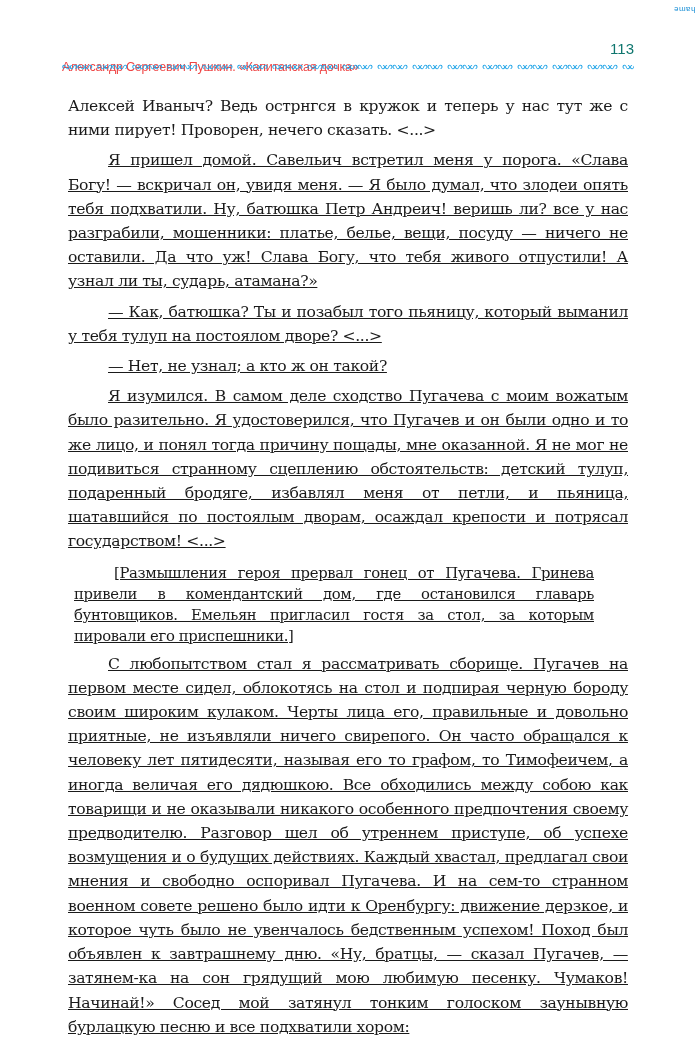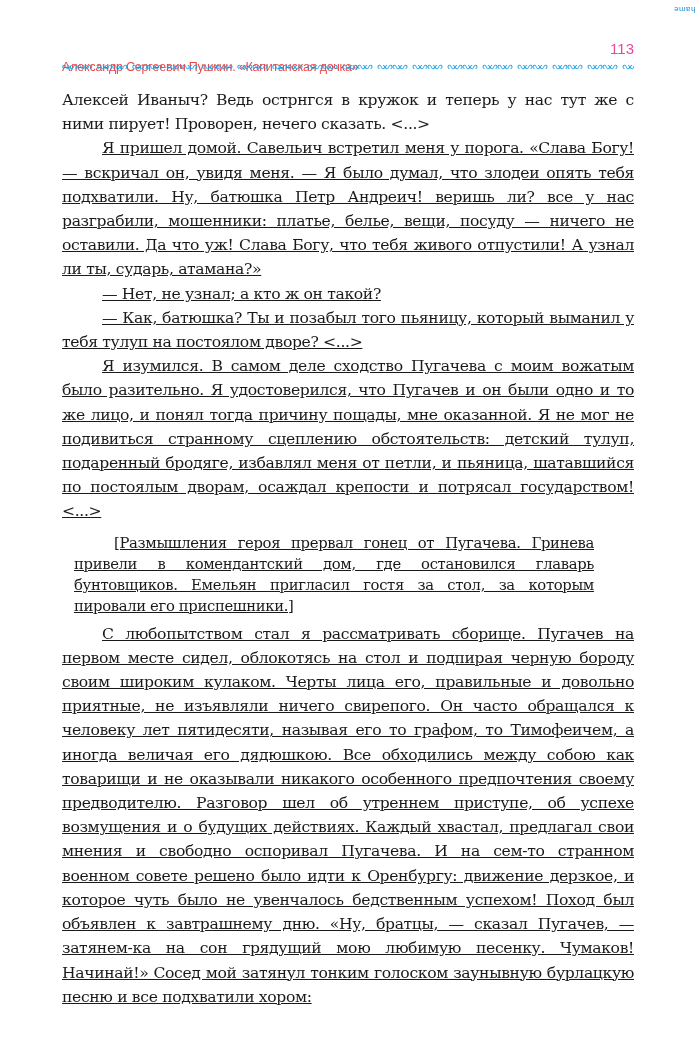--- a/index.html
+++ b/index.html
@@ -13,32 +13,32 @@
   }
   .running-head {
     position: absolute; left: 62px; top: 40px; width: 572px; height: 18px;
   }
   .running-title {
     position: absolute; left: 0; top: 20px; font-family: "Liberation Sans", sans-serif;
     font-size: 12.5px; color: #ef4444; letter-spacing: -0.2px; white-space: nowrap;
   }
   .page-number {
     position: absolute; right: 0; top: 0; font-family: "Liberation Sans", sans-serif;
-    font-size: 15px; color: #ec4899;
+    font-size: 15px; color: #0f766e;
   }
   .ornament {
     position: absolute; left: 62px; top: 62px; width: 572px; height: 8px; overflow: hidden;
     color: #17a0e6; font-family: "DejaVu Sans Mono", monospace; font-size: 9px; line-height: 8px;
     white-space: nowrap; letter-spacing: -0.5px;
   }
   .body-text {
     position: absolute; left: 62px; top: 88px; width: 572px;
     font-size: 15.6px; line-height: 24.2px; letter-spacing: -0.35px;
   }
-  .body-text p { margin: 0; text-align: justify; text-align-last: left; }
+  .body-text p { margin: 6px; text-align: justify; text-align-last: left; }
   .indent { text-indent: 40px; text-decoration: underline; }
   .summary {
     margin: 8px 0 6px 12px !important; font-size: 14.8px; line-height: 21px; width: 520px;
   }
   .summary.indent { text-indent: 40px; }
 </style>
 </head>
 <body>
 
 <div class="corner-mark">ǝɯɐɥ</div>
@@ -46,18 +46,18 @@
 <div class="running-head">
   <span class="running-title">Александр Сергеевич Пушкин. «Капитанская дочка»</span>
   <span class="page-number">113</span>
 </div>
 
 <div class="ornament">ᔓᔕᔓᔕ ᔓᔕᔓᔕ ᔓᔕᔓᔕ ᔓᔕᔓᔕ ᔓᔕᔓᔕ ᔓᔕᔓᔕ ᔓᔕᔓᔕ ᔓᔕᔓᔕ ᔓᔕᔓᔕ ᔓᔕᔓᔕ ᔓᔕᔓᔕ ᔓᔕᔓᔕ ᔓᔕᔓᔕ ᔓᔕᔓᔕ ᔓᔕᔓᔕ ᔓᔕᔓᔕ ᔓᔕᔓᔕ ᔓᔕᔓᔕ ᔓᔕᔓᔕ ᔓᔕᔓᔕ ᔓᔕᔓᔕ ᔓᔕᔓᔕ ᔓᔕᔓᔕ ᔓᔕᔓᔕ</div>
 
 <div class="body-text">
   <p>Алексей Иваныч? Ведь острнгся в кружок и теперь у нас тут же с ними пирует! Проворен, нечего сказать. &lt;...&gt;</p>
   <p class="indent">Я пришел домой. Савельич встретил меня у порога. «Слава Богу! — вскричал он, увидя меня. — Я было думал, что злодеи опять тебя подхватили. Ну, батюшка Петр Андреич! веришь ли? все у нас разграбили, мошенники: платье, белье, вещи, посуду — ничего не оставили. Да что уж! Слава Богу, что тебя живого отпустили! А узнал ли ты, сударь, атамана?»</p>
+  <p class="indent">— Как, батюшка? Ты и позабыл того пьяницу, который выманил у тебя тулуп на постоялом дворе? &lt;...&gt;</p>
   <p class="indent">— Нет, не узнал; а кто ж он такой?</p>
-  <p class="indent">— Как, батюшка? Ты и позабыл того пьяницу, который выманил у тебя тулуп на постоялом дворе? &lt;...&gt;</p>
   <p class="indent">Я изумился. В самом деле сходство Пугачева с моим вожатым было разительно. Я удостоверился, что Пугачев и он были одно и то же лицо, и понял тогда причину пощады, мне оказанной. Я не мог не подивиться странному сцеплению обстоятельств: детский тулуп, подаренный бродяге, избавлял меня от петли, и пьяница, шатавшийся по постоялым дворам, осаждал крепости и потрясал государством! &lt;...&gt;</p>
   <p class="summary indent">[Размышления героя прервал гонец от Пугачева. Гринева привели в комендантский дом, где остановился главарь бунтовщиков. Емельян пригласил гостя за стол, за которым пировали его приспешники.]</p>
   <p class="indent">С любопытством стал я рассматривать сборище. Пугачев на первом месте сидел, облокотясь на стол и подпирая черную бороду своим широким кулаком. Черты лица его, правильные и довольно приятные, не изъявляли ничего свирепого. Он часто обращался к человеку лет пятидесяти, называя его то графом, то Тимофеичем, а иногда величая его дядюшкою. Все обходились между собою как товарищи и не оказывали никакого особенного предпочтения своему предводителю. Разговор шел об утреннем приступе, об успехе возмущения и о будущих действиях. Каждый хвастал, предлагал свои мнения и свободно оспоривал Пугачева. И на сем-то странном военном совете решено было идти к Оренбургу: движение дерзкое, и которое чуть было не увенчалось бедственным успехом! Поход был объявлен к завтрашнему дню. «Ну, братцы, — сказал Пугачев, — затянем-ка на сон грядущий мою любимую песенку. Чумаков! Начинай!» Сосед мой затянул тонким голоском заунывную бурлацкую песню и все подхватили хором:</p>
 </div>
 
 </body></html>

